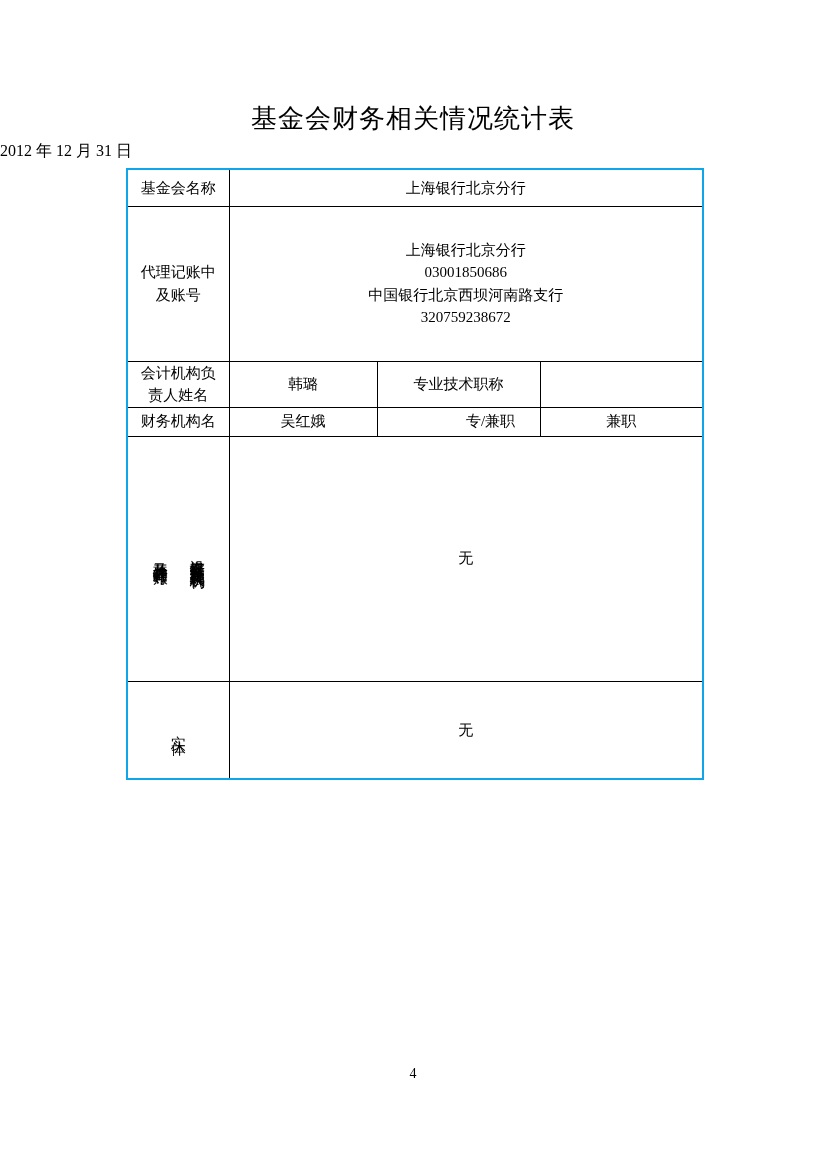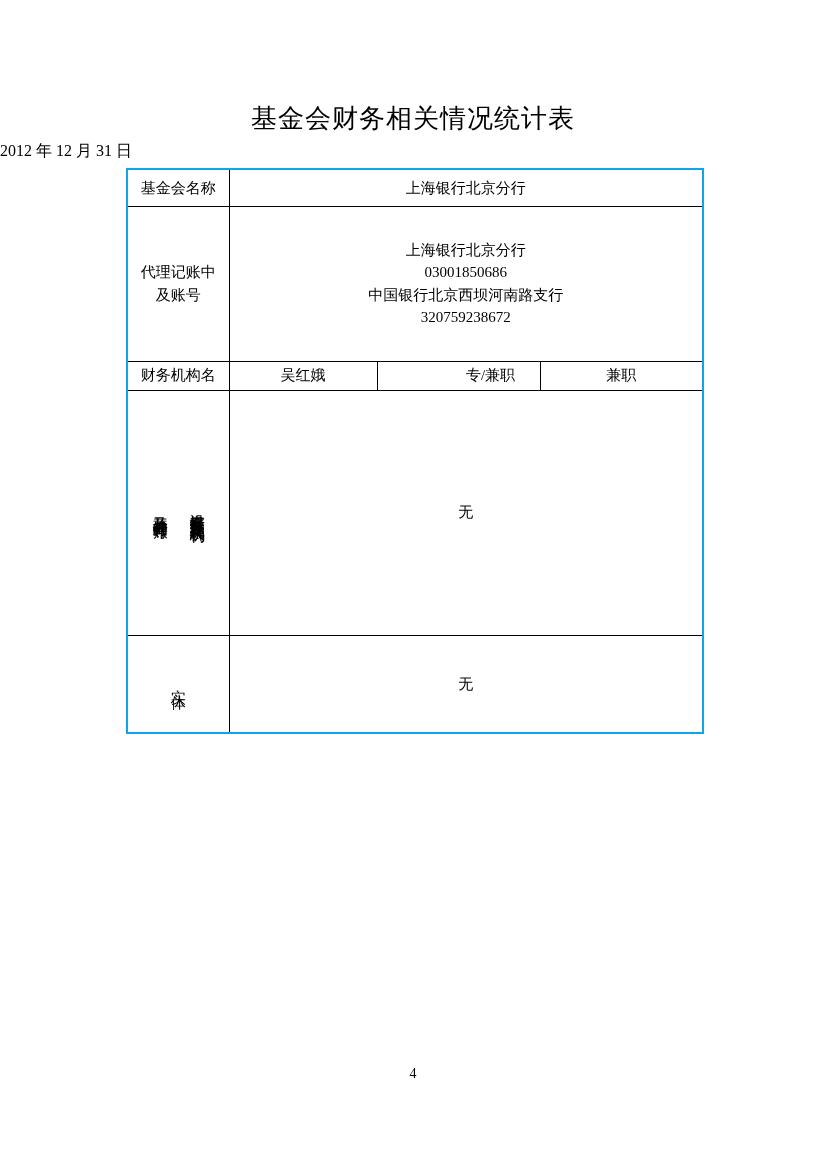--- a/index.html
+++ b/index.html
@@ -91,20 +91,27 @@
       <td colspan="3">上海银行北京分行</td>
     </tr>
     <tr style="height:155px">
       <td>代理记账中
 及账号</td>
       <td colspan="3" class="bank-value">上海银行北京分行
 03001850686
 中国银行北京西坝河南路支行
 320759238672</td>
     </tr>
+    <tr style="height:45px">
+      <td>会计机构负
+责人姓名</td>
+      <td>韩璐</td>
+      <td>专业技术职称</td>
+      <td></td>
+    </tr>
     <tr style="height:29px">
       <td>财务机构名</td>
       <td>吴红娥</td>
       <td class="shift-right">专/兼职</td>
       <td>兼职</td>
     </tr>
     <tr style="height:245px">
       <td><span class="v-text">设有银行账号的分支机构代表机构
 及其开户银行和账号</span></td>
       <td colspan="3">无</td>

